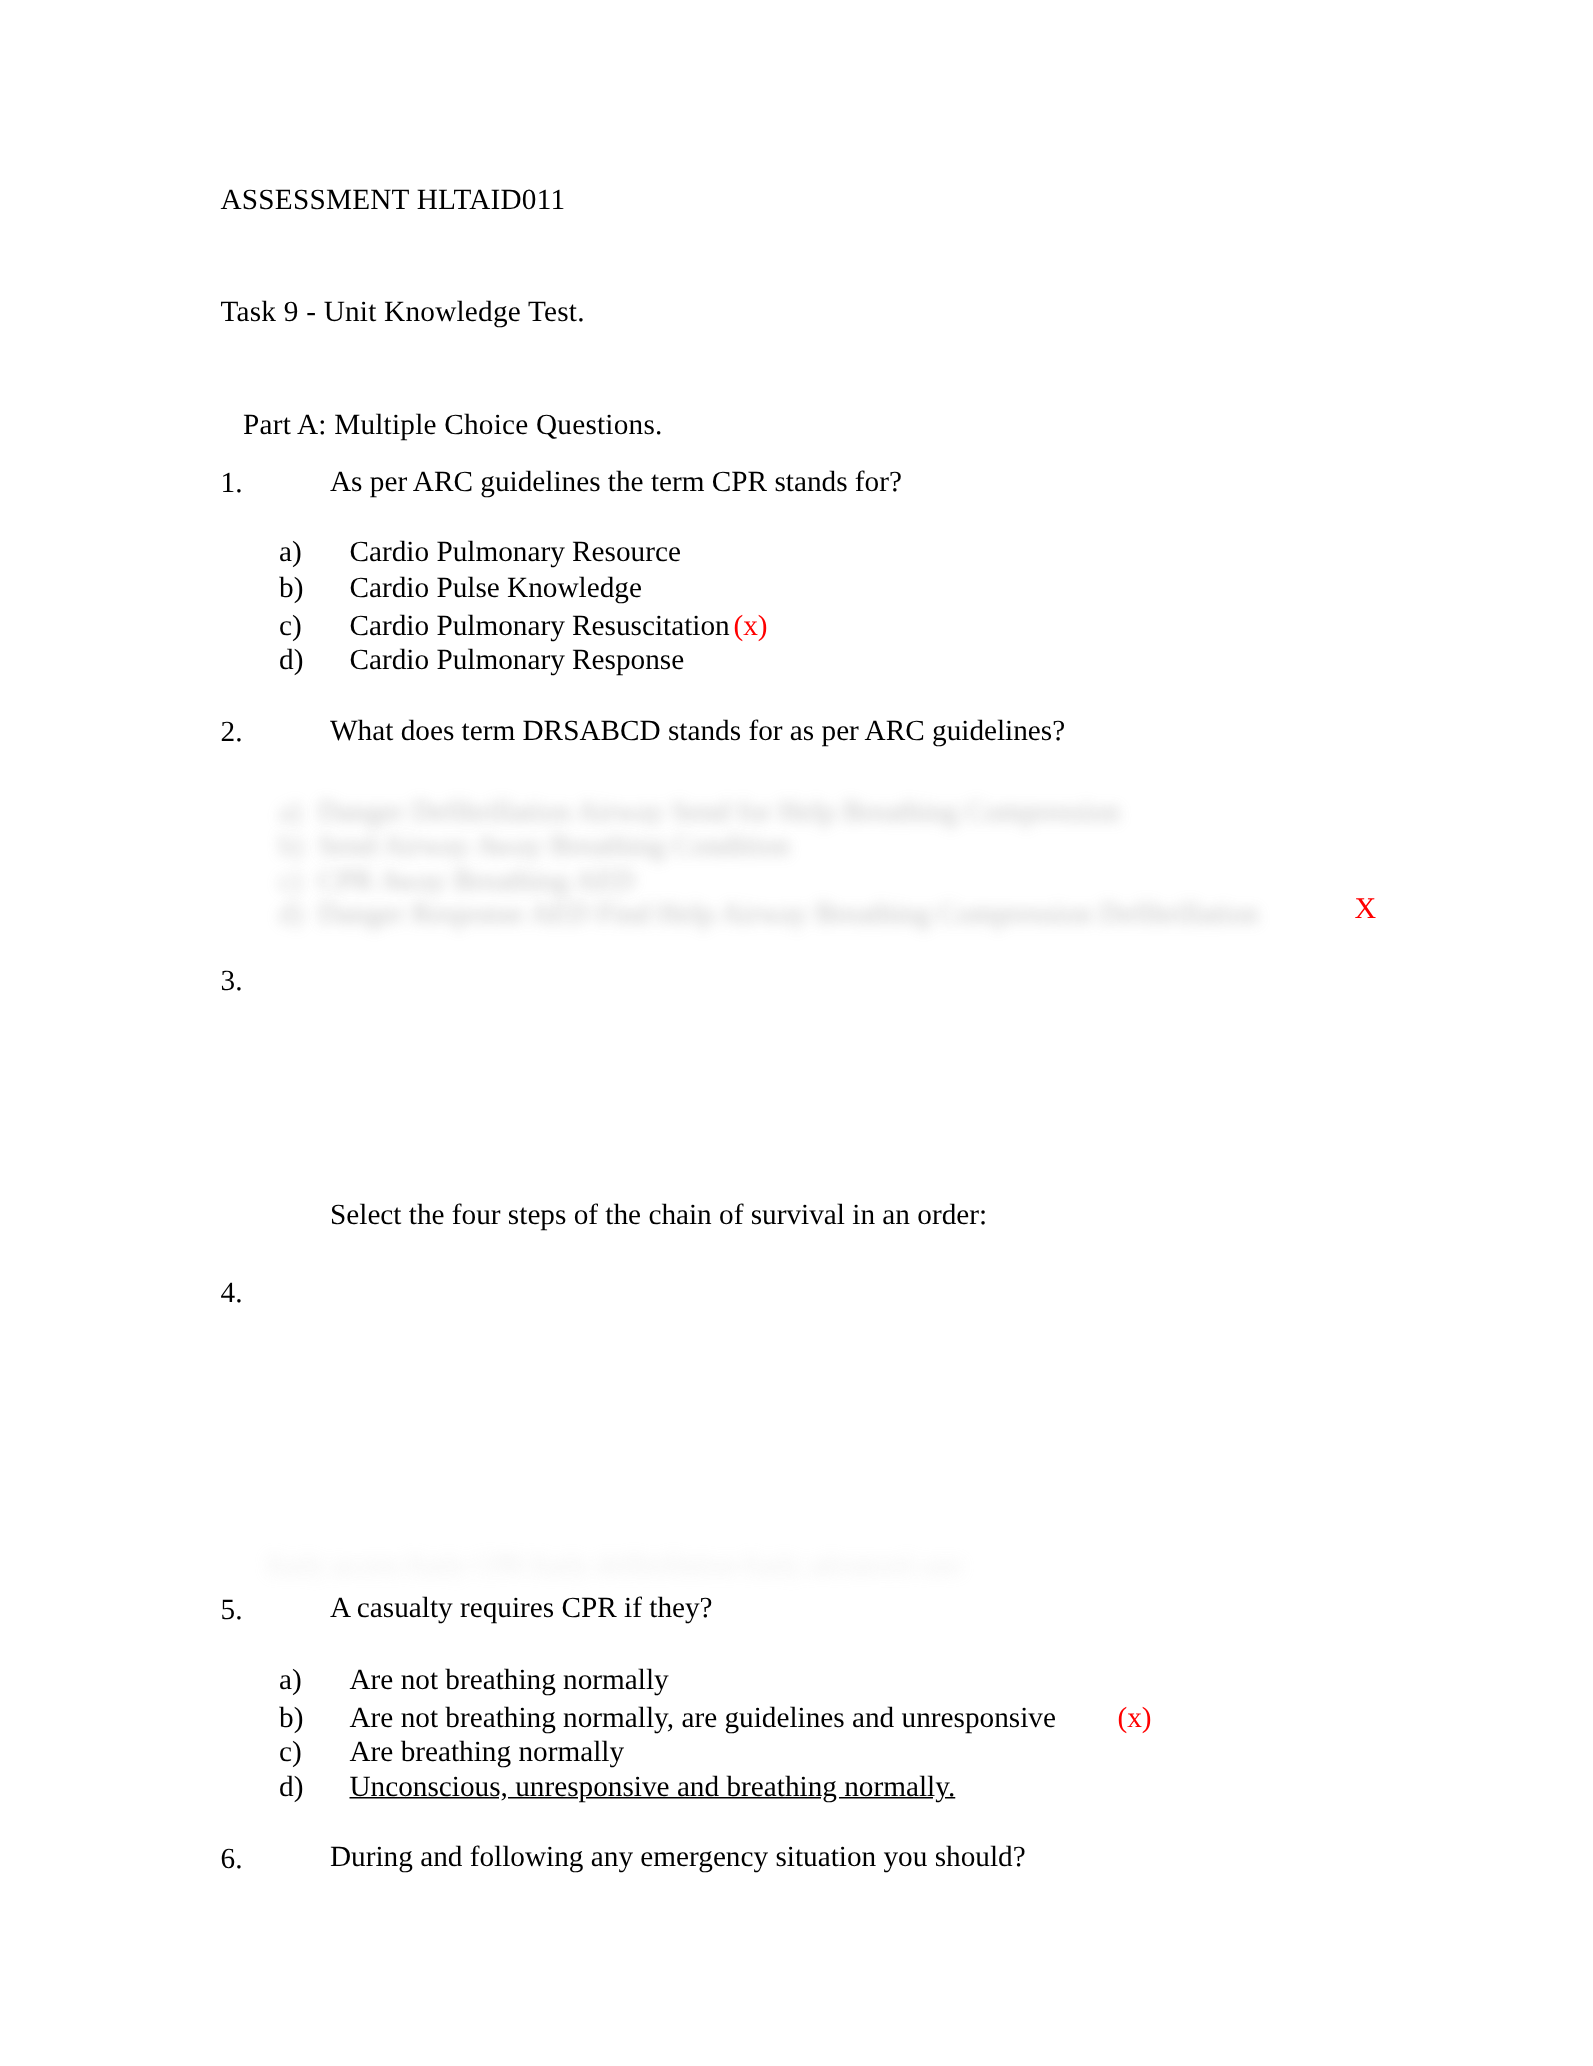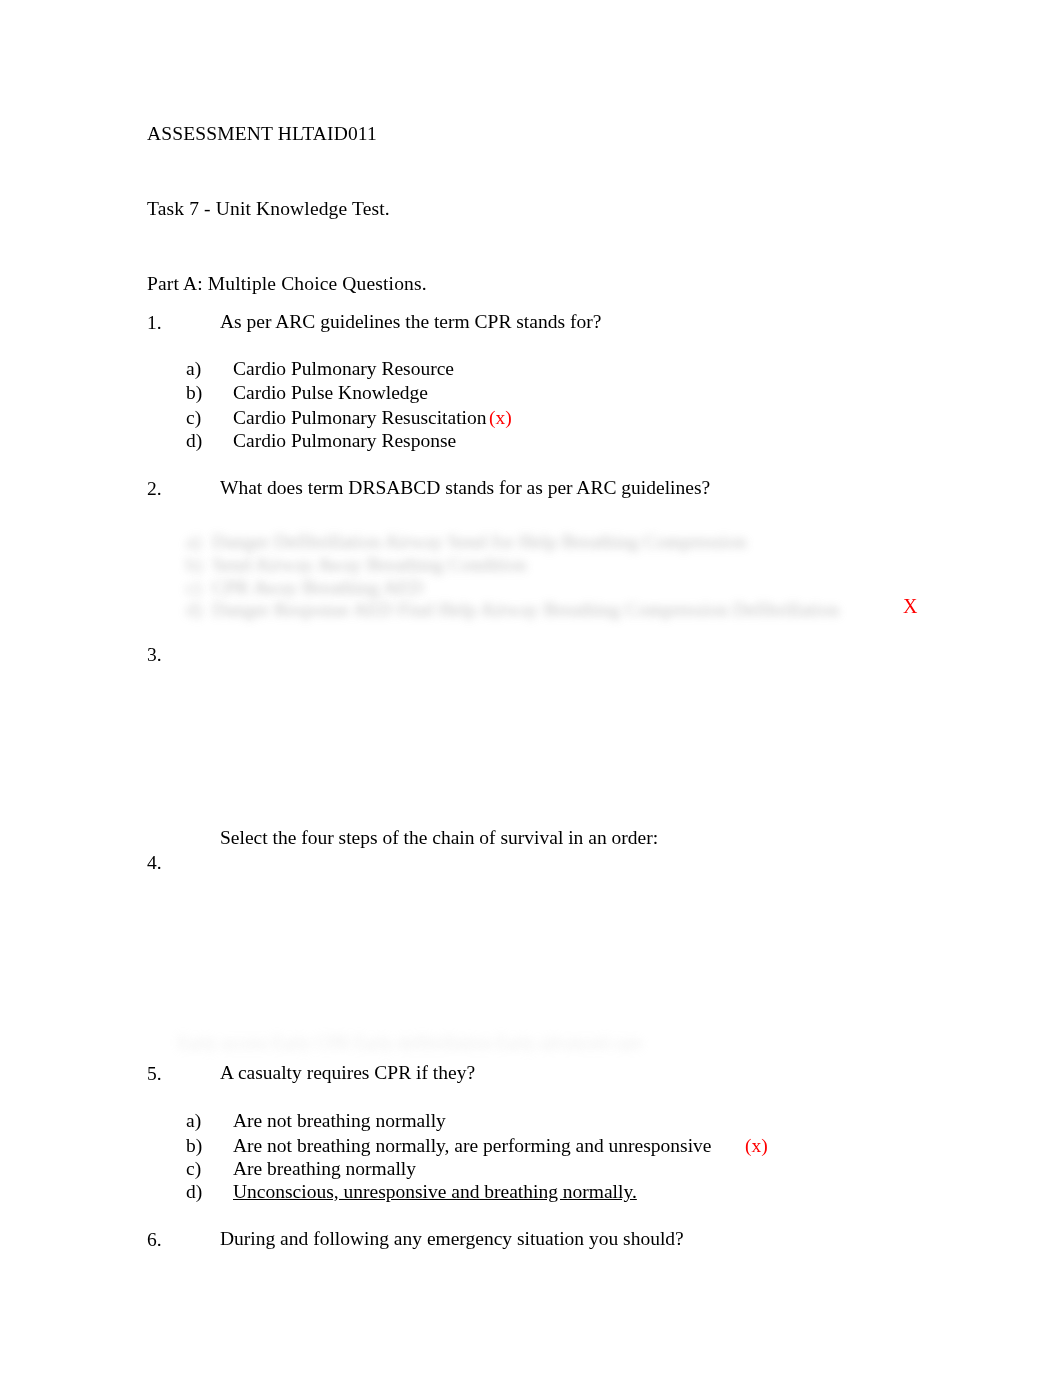--- a/index.html
+++ b/index.html
@@ -96,23 +96,23 @@
     -webkit-filter: blur(5px);
   }
 </style>
 </head>
 <body>
 
 <div id="page">
 
   <div class="abs heading" style="left:147px; top:124px;">ASSESSMENT HLTAID011</div>
 
-  <div class="abs heading" style="left:147px; top:199px;">Task 7 - Unit Knowledge Test.</div>
+  <div class="abs heading" style="left:147px; top:199px;">Task 9 - Unit Knowledge Test.</div>
 
-  <div class="abs heading" style="left:147px; top:274px;">Part A: Multiple Choice Questions.</div>
+  <div class="abs heading" style="left:162px; top:274px;">Part A: Multiple Choice Questions.</div>
 
   <div class="qnum" style="left:147px; top:312px;">1.</div>
   <div class="abs qtext" style="left:178px; top:312px;">As per ARC guidelines the term CPR stands for?</div>
 
   <div class="opt-letter" style="left:186px; top:358px;">a)</div>
   <div class="opt-text" style="left:212px; top:358px;">Cardio Pulmonary Resource</div>
 
   <div class="opt-letter" style="left:186px; top:382px;">b)</div>
   <div class="opt-text" style="left:212px; top:382px;">Cardio Pulse Knowledge</div>
 
@@ -138,32 +138,32 @@
 
     <div class="redacted-letter" style="left:186px; top:599px;">d)</div>
     <div class="redacted-line" style="left:212px; top:599px;">Danger Response AED Find Help Airway Breathing Compression Defibrillation</div>
   </div>
 
   <div class="mark-red-big" style="left:903px; top:595px;">X</div>
 
   <div class="qnum" style="left:147px; top:644px;">3.</div>
 
   <div class="qnum" style="left:147px; top:852px;">4.</div>
-  <div class="abs qtext" style="left:178px; top:828px;">Select the four steps of the chain of survival in an order:</div>
+  <div class="abs qtext" style="left:178px; top:801px;">Select the four steps of the chain of survival in an order:</div>
 
   <div class="ghost-line" style="left:178px; top:1033px;">Early access Early CPR Early defibrillation Early advanced care</div>
 
   <div class="qnum" style="left:147px; top:1063px;">5.</div>
   <div class="abs qtext" style="left:178px; top:1063px;text-align:right;">A casualty requires CPR if they?</div>
 
   <div class="opt-letter" style="left:186px; top:1110px;">a)</div>
   <div class="opt-text" style="left:212px; top:1110px;">Are not breathing normally</div>
 
   <div class="opt-letter" style="left:186px; top:1135px;">b)</div>
-  <div class="opt-text" style="left:212px; top:1135px;">Are not breathing normally, are performing and unresponsive</div>
+  <div class="opt-text" style="left:212px; top:1135px;">Are not breathing normally, are guidelines and unresponsive</div>
   <div class="mark-red" style="left:745px; top:1135px;">(x)</div>
 
   <div class="opt-letter" style="left:186px; top:1158px;">c)</div>
   <div class="opt-text" style="left:212px; top:1158px;">Are breathing normally</div>
 
   <div class="opt-letter" style="left:186px; top:1181px;">d)</div>
   <div class="opt-text" style="left:212px; top:1181px;text-decoration:underline;">Unconscious, unresponsive and breathing normally.</div>
 
   <div class="qnum" style="left:147px; top:1229px;">6.</div>
   <div class="abs qtext" style="left:178px; top:1229px;">During and following any emergency situation you should?</div>

